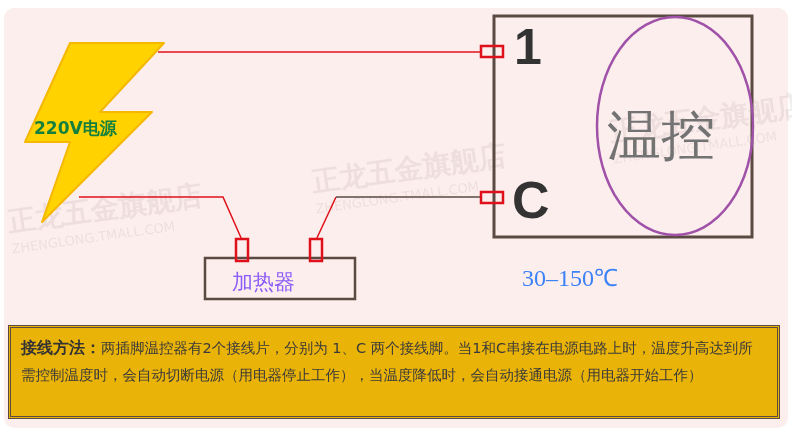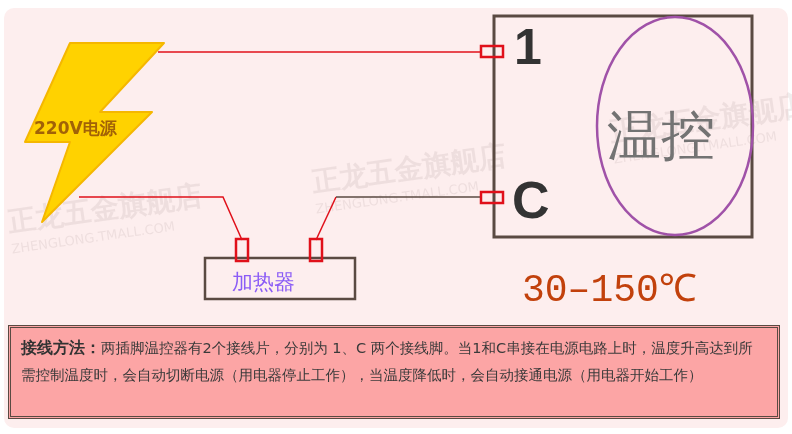--- a/index.html
+++ b/index.html
@@ -1,31 +1,31 @@
 <!DOCTYPE html>
 <html><head>
   <meta charset="utf-8">
   <style>
     html, body { margin:0; padding:0; }
     body { width:792px; height:434px; background:#ffffff; position:relative; overflow:hidden;
            font-family:"DejaVu Sans", "Liberation Sans", sans-serif; }
     .panel { position:absolute; left:4px; top:8px; width:784px; height:420px; background:#fdeeee; border-radius:10px; }
     svg.diagram { position:absolute; left:0; top:0; }
     .label { position:absolute; color:#3a3a3a; white-space:nowrap; }
-    .power-label { left:34px; top:117px; font-size:17px; font-weight:bold; color:#a16207; }
+    .power-label { left:34px; top:117px; font-size:17px; font-weight:bold; color:#15803d; }
     .pin-1 { left:514px; top:18px; font-size:50px; font-weight:bold; font-family:"Liberation Sans", sans-serif; color:#333; }
     .pin-c { left:512px; top:170px; font-size:52px; font-weight:bold; font-family:"Liberation Sans", sans-serif; color:#333; }
     .thermo-label { left:607px; top:100px; font-size:54px; color:#737373; }
     .heater-label { left:232px; top:268px; font-size:21px; color:#8b5cf6; }
-    .temp-range { left:522px; top:260px; font-size:38px; color:#c2410c; font-family:Liberation Mono, monospace; }
+    .temp-range { left:522px; top:260px; font-size:24px; color:#3b82f6; font-family:Liberation Serif, serif; }
     .watermark { position:absolute; color:rgba(160,140,140,0.16); white-space:nowrap; transform:rotate(-8deg); pointer-events:none; }
     .wm-cn { font-size:28px; font-weight:bold; }
     .wm-en { font-size:13px; }
     .note { position:absolute; left:8px; top:325px; width:772px; height:94px; box-sizing:border-box;
-            border:3px double #5a4a42; background:#fca5a5; padding:6px 10px; font-size:14.5px; line-height:27px; color:#3a3a3a; }
+            border:3px double #5a4a42; background:#eab308; padding:6px 10px; font-size:14.5px; line-height:27px; color:#3a3a3a; }
     .note-title { font-weight:bold; font-size:16px; color:#333; }
   </style>
 </head>
 <body>
 
 <div class="panel"></div>
 
 <div class="watermark" style="left:8px; top:190px;">
   <div class="wm-cn">正龙五金旗舰店</div>
   <div class="wm-en">ZHENGLONG.TMALL.COM</div>

